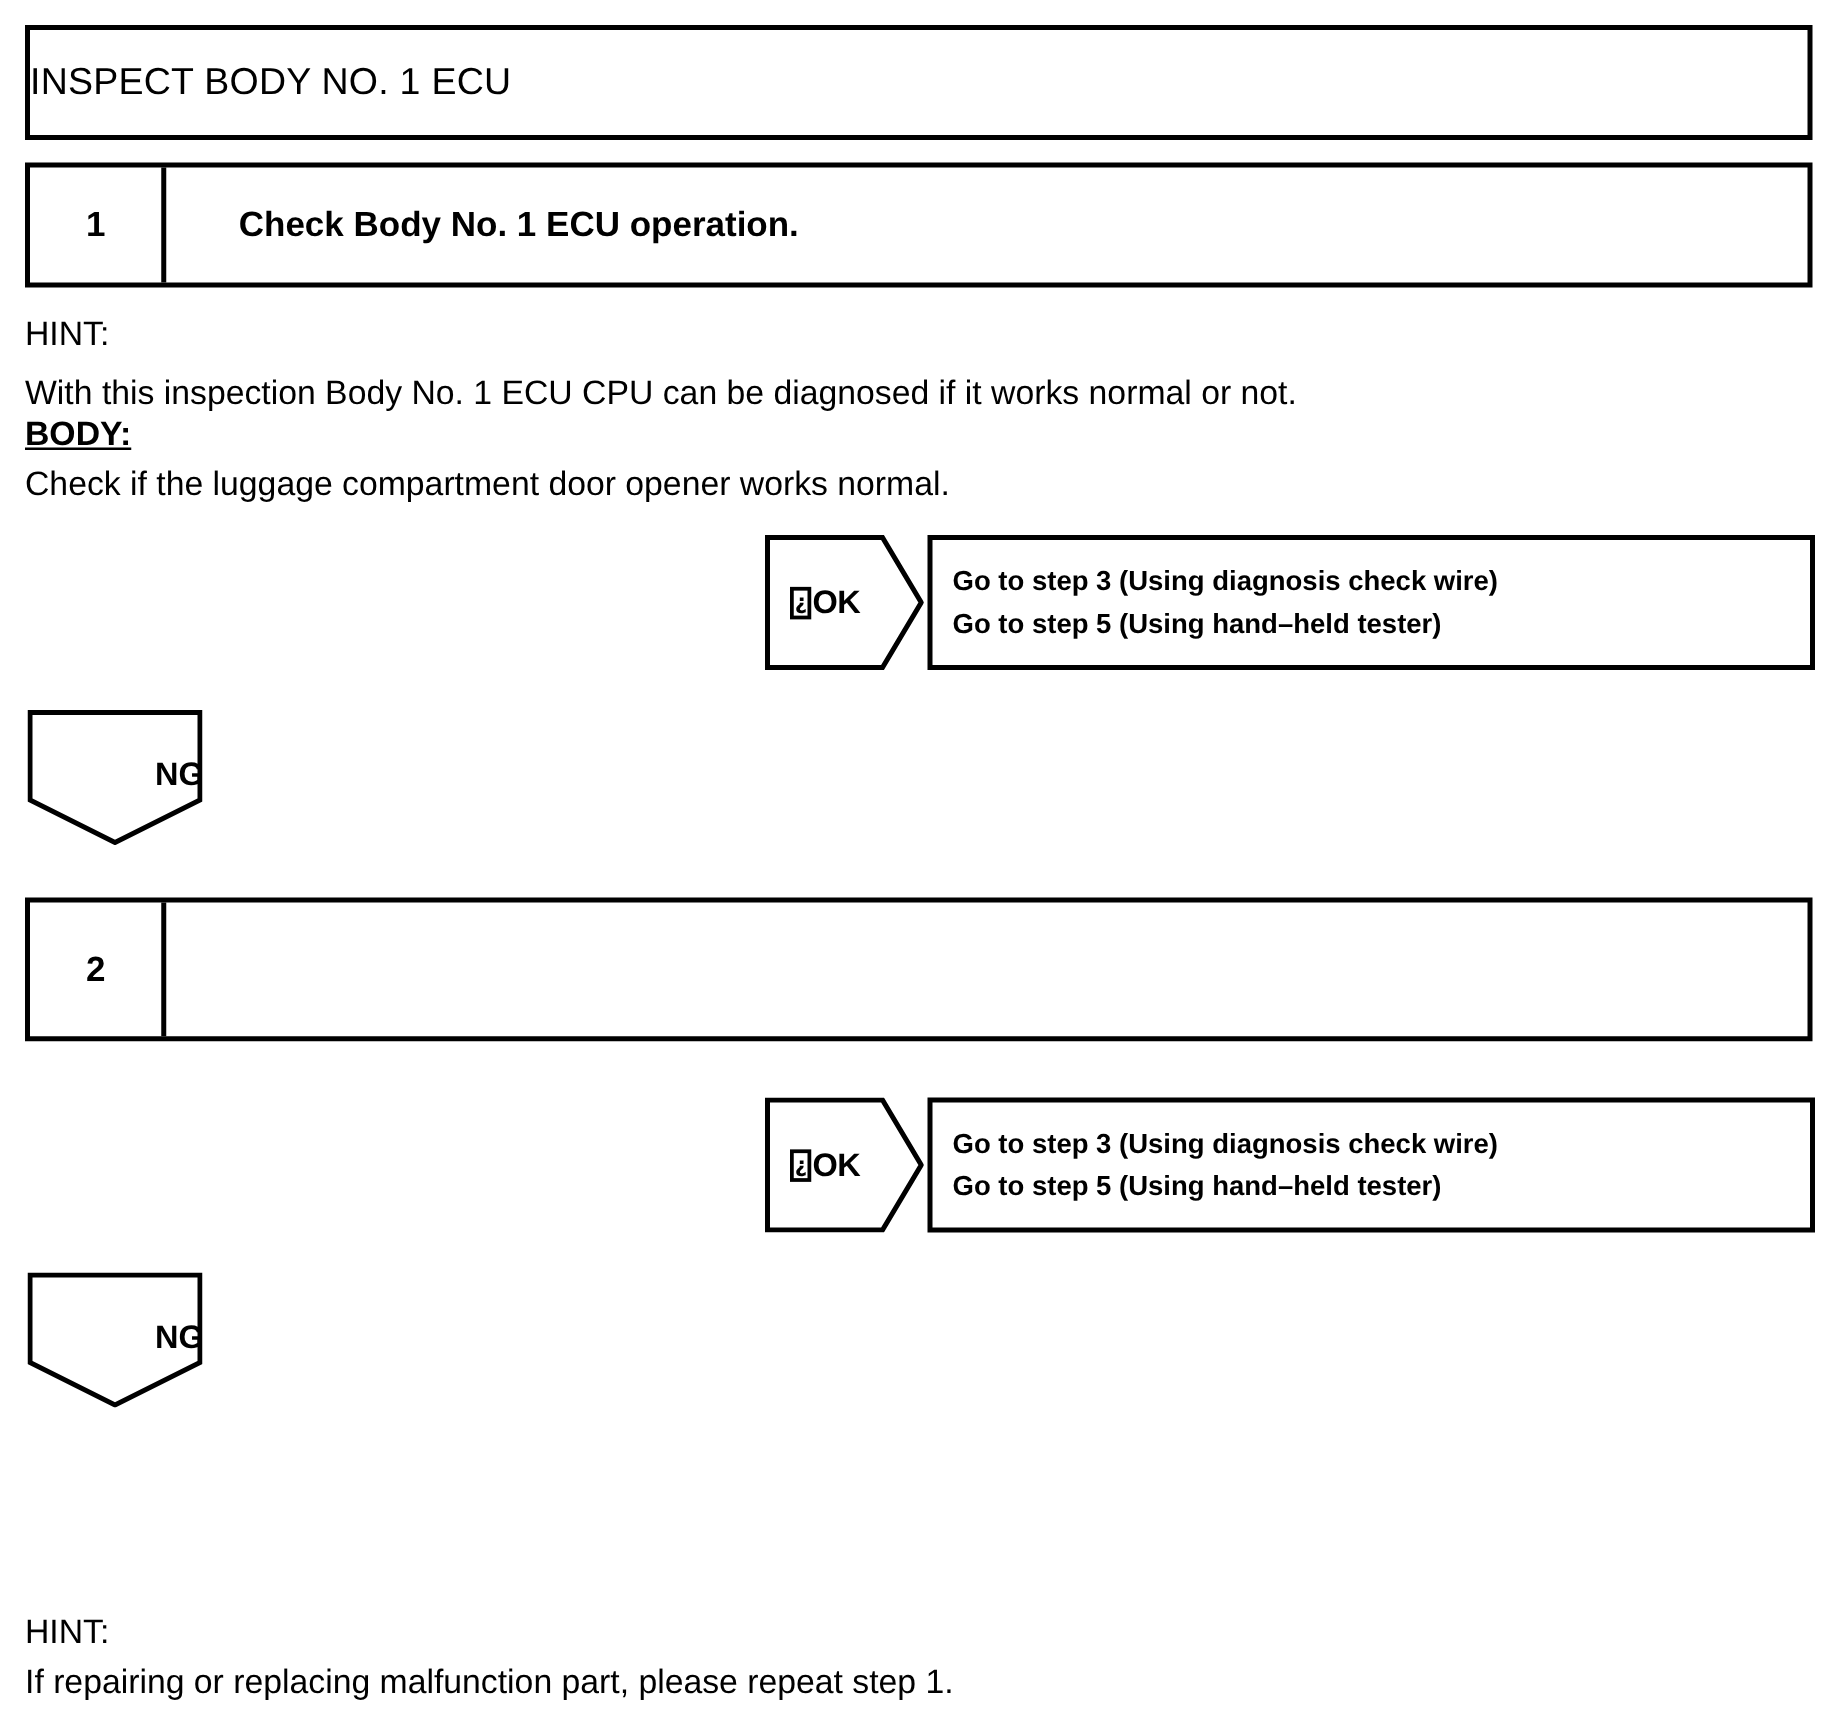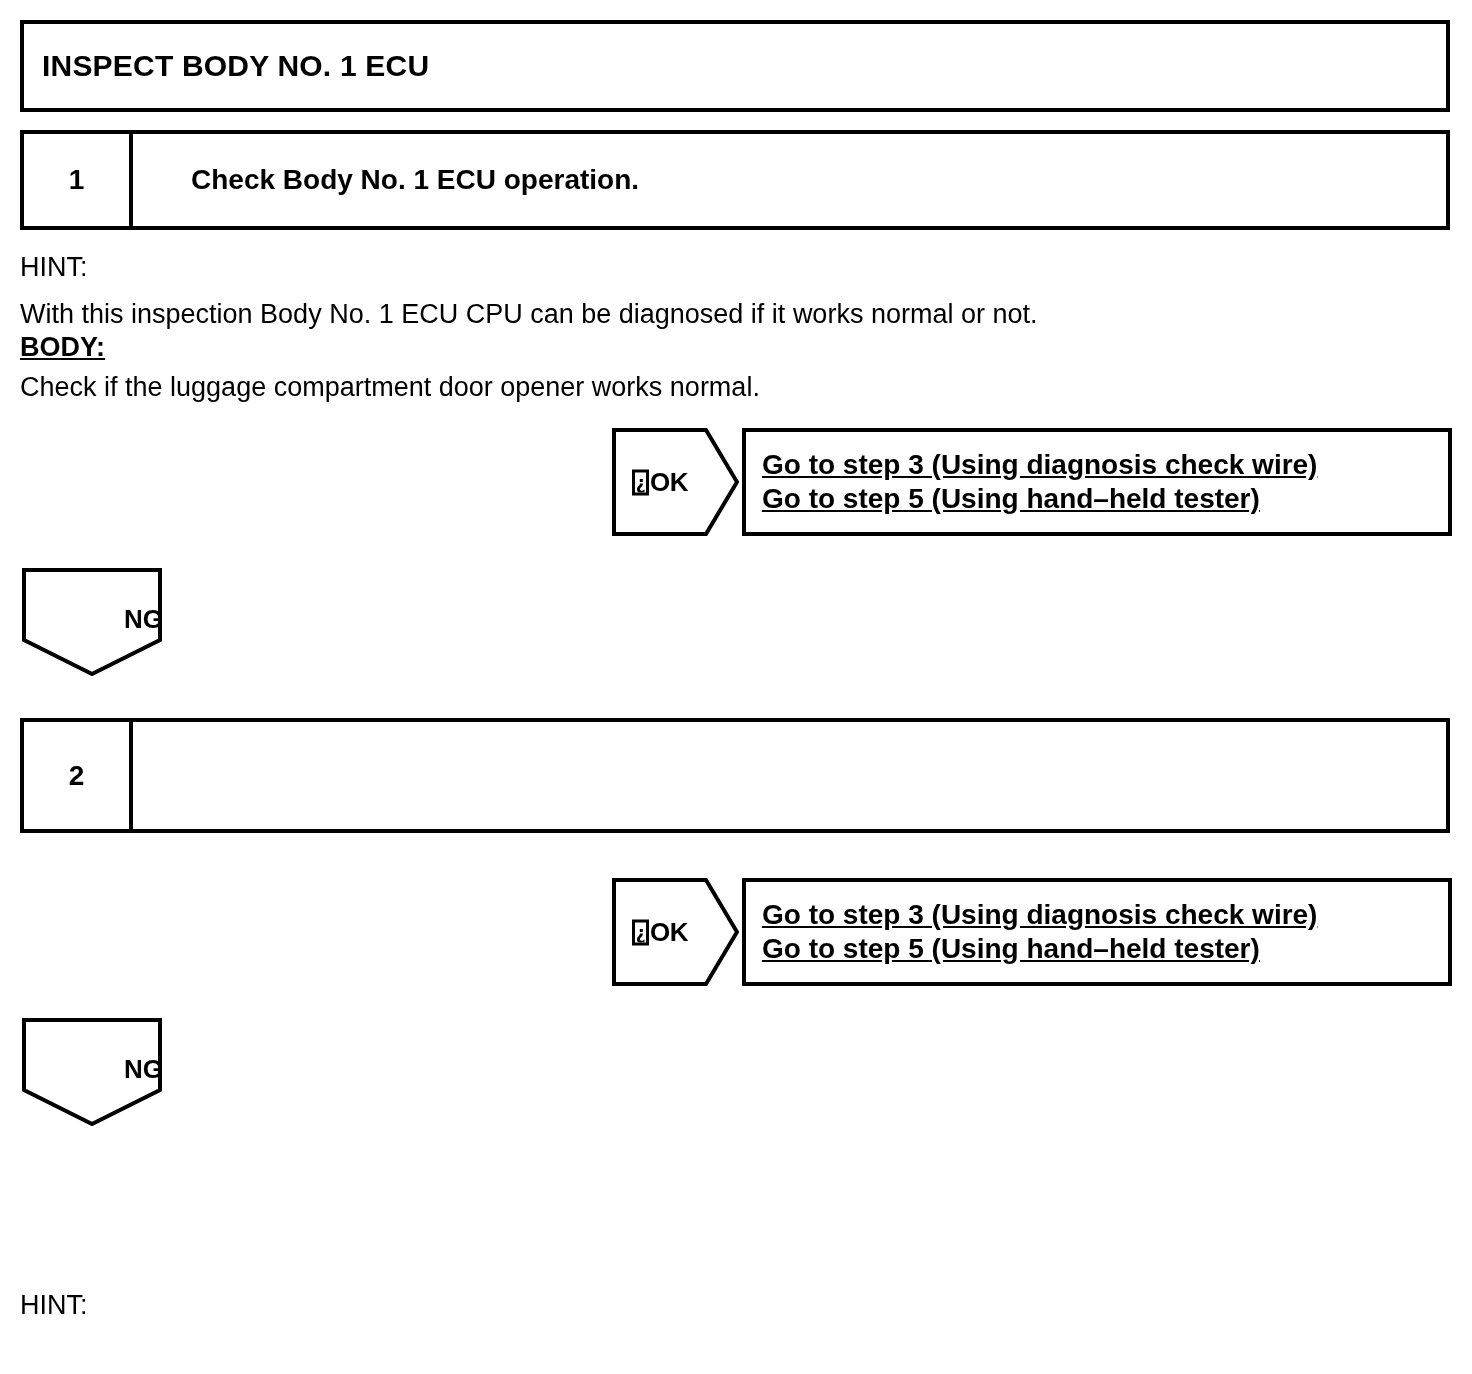--- a/index.html
+++ b/index.html
@@ -30,23 +30,22 @@
     top: 20px;
     width: 1430px;
     height: 92px;
     border: 4px solid #000;
     box-sizing: border-box;
     display: flex;
     align-items: center;
   }
   .title-text {
     font-size: 30px;
-    font-weight: bold;
+    font-weight: normal;
     letter-spacing: 0.2px;
-    padding-left: 18px;
     white-space: nowrap;
   }
 
   
   .step-box {
     position: absolute;
     border: 4px solid #000;
     box-sizing: border-box;
     display: flex;
     align-items: stretch;
@@ -149,25 +148,24 @@
     width: 710px;
     height: 108px;
     border: 4px solid #000;
     box-sizing: border-box;
     display: flex;
     flex-direction: column;
     justify-content: center;
     padding-left: 16px;
   }
   .ok-dest-line {
-    font-size: 28px;
+    font-size: 22px;
     font-weight: bold;
     line-height: 34px;
     white-space: nowrap;
-    text-decoration: underline;
   }
 
   
   .ng-shape {
     position: absolute;
     width: 140px;
     height: 108px;
   }
   #ng-1 { left: 22px; top: 568px; }
   #ng-2 { left: 22px; top: 1018px; }
@@ -269,14 +267,15 @@
 
   <div class="ng-shape" id="ng-2">
     <svg width="140" height="108" viewBox="0 0 140 108" xmlns="http://www.w3.org/2000/svg">
       <polygon points="2,2 138,2 138,72 70,106 2,72" fill="#ffffff" stroke="#000000" stroke-width="4" stroke-linejoin="miter"></polygon>
     </svg>
     <div class="ng-label">NG</div>
   </div>
 
 
   <div class="para" id="hint2-label">HINT:</div>
+  <div class="para" id="hint2-body">If repairing or replacing malfunction part, please repeat step 1.</div>
 
 </div>
 
 </body></html>

